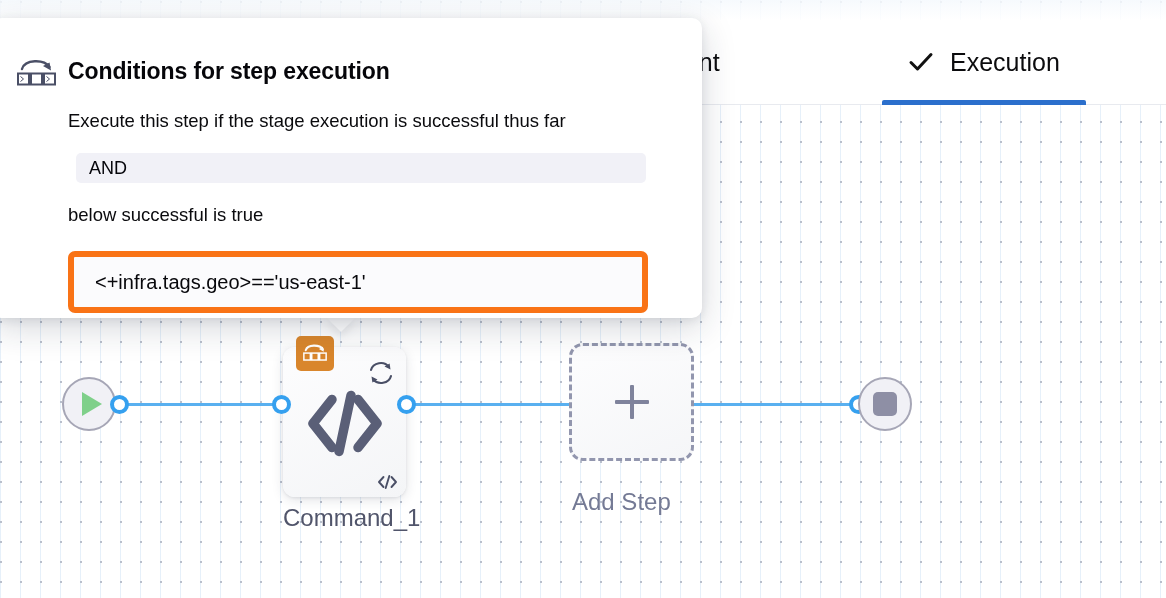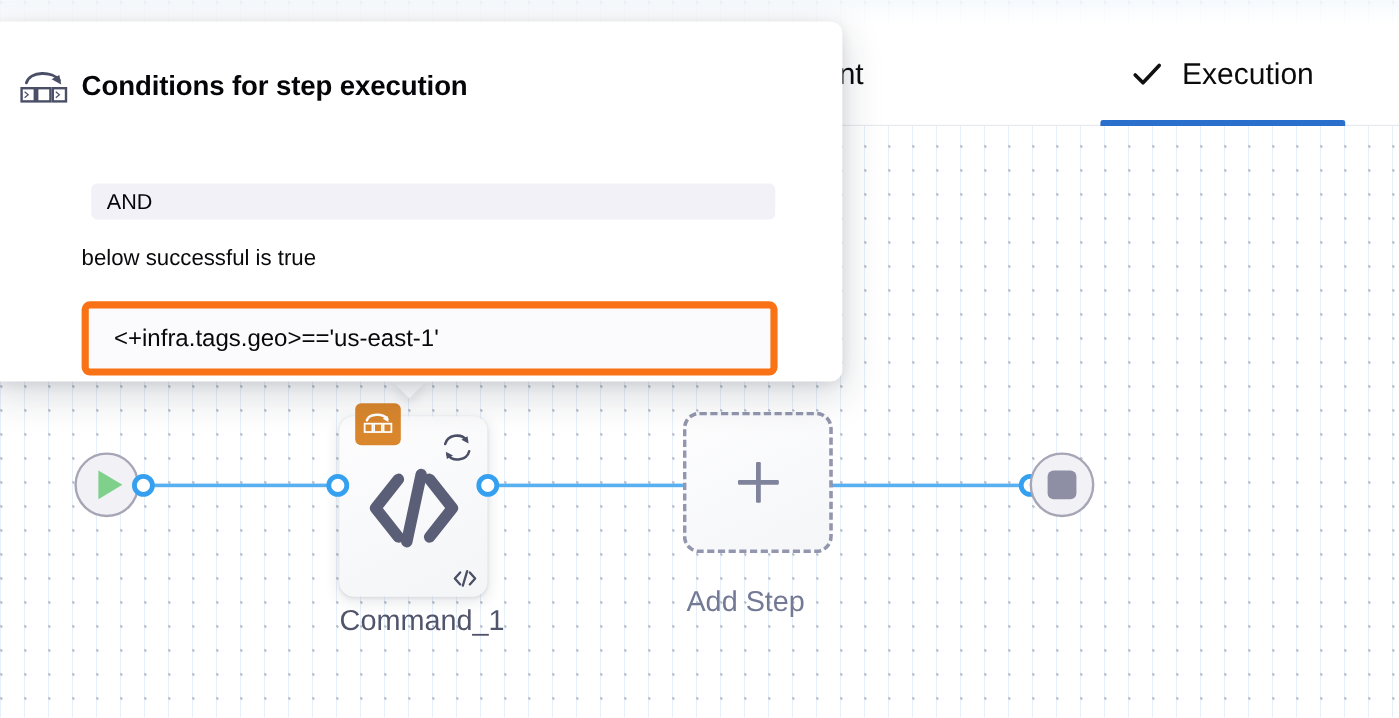--- a/index.html
+++ b/index.html
@@ -36,21 +36,21 @@
   .tab{
     display:flex;align-items:center;gap:16px;
     height:84px;
     font-size:25px;
     color:#0b0b0d;
     position:relative;
     padding:0 26px;
     white-space:nowrap;
   }
   #tab-environment{position:absolute;left:602px;top:0;}
-  #tab-execution{position:absolute;left:917px;top:0;justify-content:flex-end;}
+  #tab-execution{position:absolute;left:882px;top:0;justify-content:flex-end;}
   #tab-execution .tab-underline{
     position:absolute;left:0;right:0;bottom:-1px;height:5px;
     background:#2b6fcc;border-radius:2px 2px 0 0;
   }
   .check-icon{display:block;width:26px;height:26px;flex:none;}
 
   
   #popover{
     position:absolute;left:-8px;top:18px;width:710px;height:300px;
     background:#ffffff;
@@ -251,20 +251,21 @@
         <path d="M37 16.5 L35.5 8.5 L29 12 Z" fill="#4a4f66"></path>
         <rect x="4" y="19.5" width="11" height="11" stroke="#4a4f66" stroke-width="2" fill="none"></rect>
         <rect x="17" y="19.5" width="11" height="11" stroke="#4a4f66" stroke-width="2" fill="none"></rect>
         <rect x="30" y="19.5" width="11" height="11" stroke="#4a4f66" stroke-width="2" fill="none"></rect>
         <path d="M6.5 22.5 L9.5 25 L6.5 27.5" stroke="#4a4f66" stroke-width="1" fill="none"></path>
         <path d="M32.5 22.5 L35.5 25 L32.5 27.5" stroke="#4a4f66" stroke-width="1" fill="none"></path>
       </svg>
     </span>
 
     <div id="popover-title">Conditions for step execution</div>
+    <div id="popover-subtitle">Execute this step if the stage execution is successful thus far</div>
 
     <div id="and-field">
       <span>AND</span>
     </div>
 
     <div id="below-expression-label">below successful is true</div>
 
     <div id="expression-field">
       <span>&lt;+infra.tags.geo&gt;=='us-east-1'</span>
     </div>

